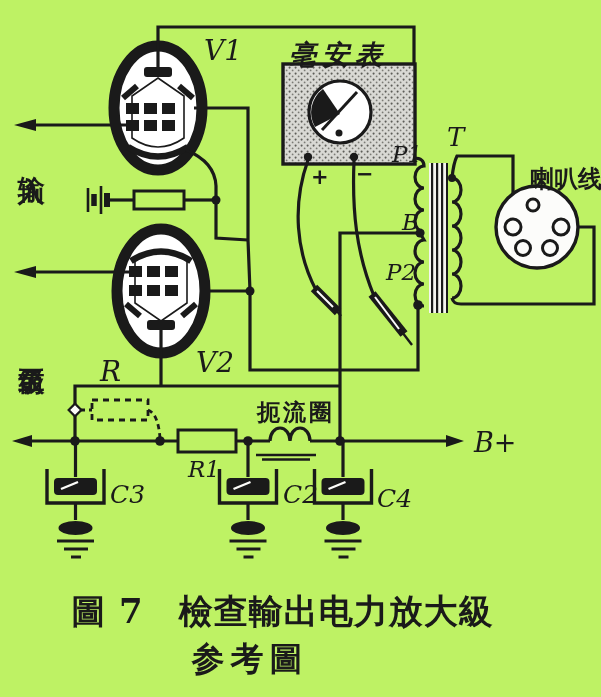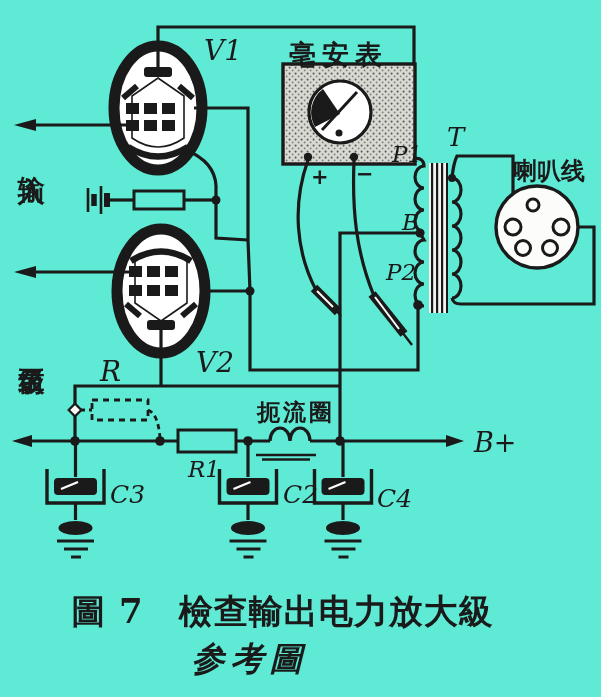--- a/index.html
+++ b/index.html
@@ -1,17 +1,17 @@
 <!DOCTYPE html>
 <html><head>
 <meta charset="utf-8">
 <style>
   html,body{margin:0;padding:0;}
   body{background:#e8e8e4;font-family:"DejaVu Sans",sans-serif;}
-  #stage{position:relative;width:601px;height:697px;background:#5eead4;overflow:hidden;
+  #stage{position:relative;width:601px;height:697px;background:#bef264;overflow:hidden;
          box-shadow:0 0 4px rgba(0,0,0,.3);}
   #schematic{position:absolute;left:0;top:0;}
   .cjk{position:absolute;color:#1a1a1a;font-family:"DejaVu Sans",sans-serif;
        font-weight:bold;white-space:pre;line-height:1.12;}
   .vert{writing-mode:vertical-rl;text-orientation:upright;}
   .serifcap{font-family:"DejaVu Serif",serif;}
   .lbl{font-family:"DejaVu Serif",serif;font-style:italic;fill:#1a1a1a;}
   .wire{stroke:#1a1a1a;stroke-width:3.2;fill:none;}
   .thin{stroke:#1a1a1a;fill:none;}
   .ink{fill:#1a1a1a;}
@@ -195,25 +195,25 @@
   <text x="377" y="507" font-size="25" class="lbl">C4</text>
   <text x="474" y="452" font-size="27" class="lbl">B+</text>
   <text x="311" y="184" font-size="21" font-weight="bold" fill="#1a1a1a">+</text>
   <text x="356" y="181" font-size="21" font-weight="bold" fill="#1a1a1a">−</text>
 </svg>
 
 <div class="cjk vert" style="left:16px;top:154px;font-size:27px;">输入</div>
 
 <div class="cjk vert" style="left:17px;top:348px;font-size:26px;">至前级</div>
 
-<div class="cjk" style="left:289px;top:40px;font-size:27px;letter-spacing:6px;">毫安表</div>
-
-<div class="cjk" style="left:496px;top:104px;width:106px;text-align:center;font-size:24px;font-family:Liberation Serif, serif;">
+<div class="cjk" style="left:289px;top:40px;font-size:27px;letter-spacing:6px;font-style:italic;">毫安表</div>
+
+<div class="cjk" style="left:496px;top:112px;width:106px;text-align:right;font-size:24px;font-family:Liberation Serif, serif;">
   <div>喇叭线</div>
 </div>
 
 <div class="cjk" style="left:257px;top:400px;font-size:23px;letter-spacing:3px;">扼流圈</div>
 
 <div class="cjk serifcap" style="left:0px;top:592px;width:565px;text-align:center;font-size:34px;letter-spacing:1px;">圖 7　檢查輸出电力放大級</div>
 
-<div class="cjk serifcap" style="left:0px;top:641px;width:500px;text-align:center;font-size:33px;letter-spacing:6px;font-style:italic;">参考圖</div>
+<div class="cjk serifcap" style="left:0px;top:641px;width:500px;text-align:center;font-size:33px;letter-spacing:6px;">参考圖</div>
 
 </div>
 
 </body></html>

